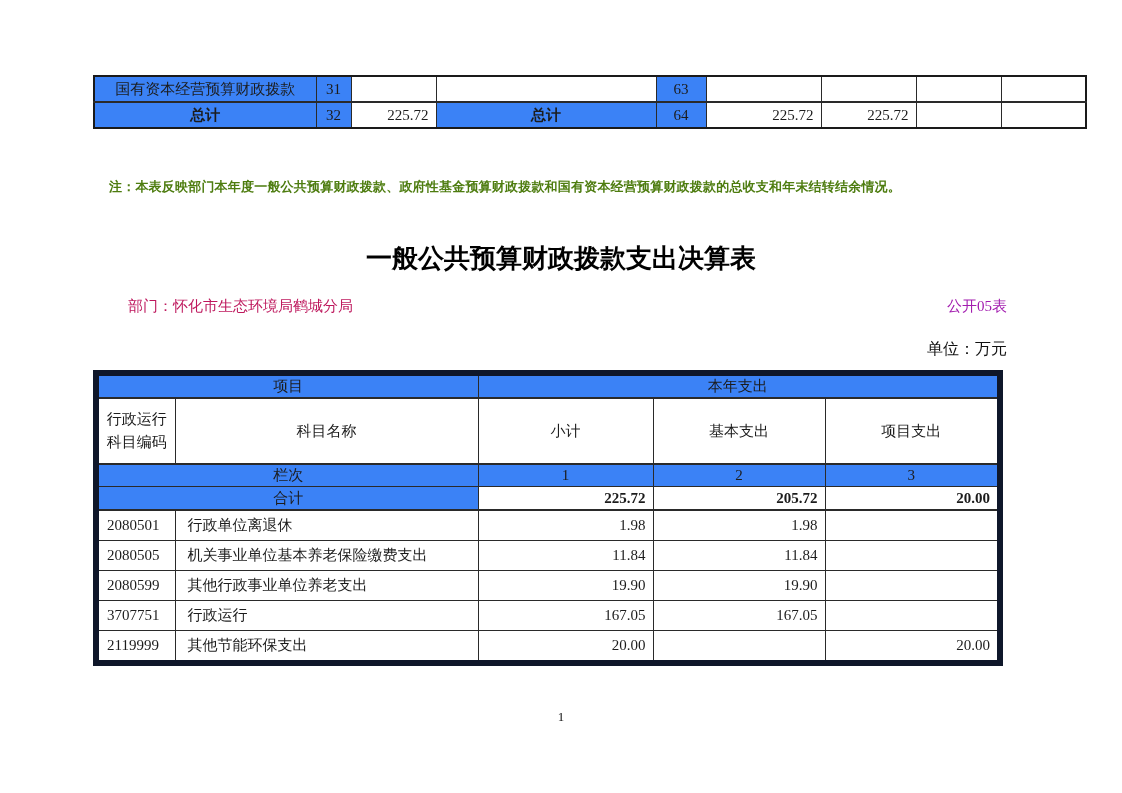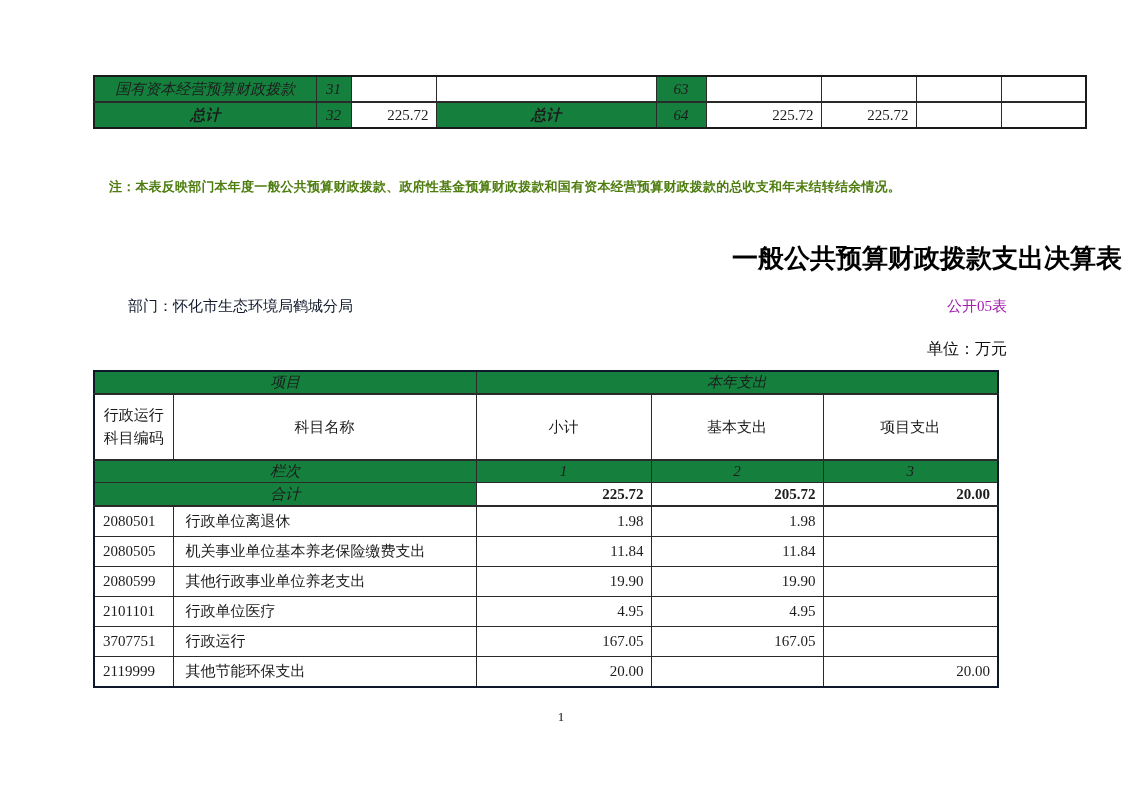--- a/index.html
+++ b/index.html
@@ -31,21 +31,21 @@
   }
   .top-table {
     position: absolute;
     left: 93px;
     top: 75px;
     width: 992px;
     border: 2px solid #1a1a1a;
   }
   .top-table td { height: 24px; }
   .top-table tr.row-first td { border-bottom-width: 2px; }
-  .shaded { background: #15803d; font-style: italic; }
+  .shaded { background: #3b82f6; }
   .bold { font-weight: bold; }
   .ctr { text-align: center; }
   .num { text-align: right; }
 
   
   .note {
     position: absolute;
     left: 93px;
     top: 162px;
     width: 1025px;
@@ -58,33 +58,33 @@
     white-space: nowrap;
   }
 
   
   .title {
     position: absolute;
     left: 0;
     top: 241px;
     width: 1122px;
     margin: 0;
-    text-align: right;
+    text-align: center;
     font-family: "Liberation Sans", "DejaVu Sans", sans-serif;
     font-size: 26px;
     font-weight: bold;
     color: #000000;
   }
   .dept-line {
     position: absolute;
     left: 128px;
     top: 297px;
     font-family: "Liberation Sans", "DejaVu Sans", sans-serif;
     font-size: 15px;
-    color: #0f172a;
+    color: #be185d;
   }
   .table-code {
     position: absolute;
     right: 115px;
     top: 297px;
     font-size: 15px;
     color: #a21caf;
   }
   .unit-line {
     position: absolute;
@@ -94,21 +94,21 @@
     font-size: 16px;
     color: #111111;
   }
 
   
   .main-table {
     position: absolute;
     left: 93px;
     top: 370px;
     width: 904px;
-    border: 2px solid #0f172a;
+    border: 6px solid #0f172a;
   }
   .main-table td { font-size: 15px; }
   .main-table tr.hdr-group td { height: 21px; border-bottom-width: 2px; }
   .main-table tr.hdr-cols td { height: 64px; border-bottom-width: 2px; }
   .main-table tr.lanci td { height: 21px; }
   .main-table tr.total td { height: 22px; border-bottom-width: 2px; }
   .main-table tr.data td { height: 29px; }
   .code-cell { text-align: left; padding-left: 8px; }
   .name-cell { text-align: left; padding-left: 12px; }
   .two-line { line-height: 1.55; white-space: normal; }
@@ -227,27 +227,20 @@
       <td class="num"></td>
     </tr>
     <tr class="data">
       <td class="code-cell">2080599</td>
       <td class="name-cell">其他行政事业单位养老支出</td>
       <td class="num">19.90</td>
       <td class="num">19.90</td>
       <td class="num"></td>
     </tr>
     <tr class="data">
-      <td class="code-cell">2101101</td>
-      <td class="name-cell">行政单位医疗</td>
-      <td class="num">4.95</td>
-      <td class="num">4.95</td>
-      <td class="num"></td>
-    </tr>
-    <tr class="data">
       <td class="code-cell">3707751</td>
       <td class="name-cell">行政运行</td>
       <td class="num">167.05</td>
       <td class="num">167.05</td>
       <td class="num"></td>
     </tr>
     <tr class="data">
       <td class="code-cell">2119999</td>
       <td class="name-cell">其他节能环保支出</td>
       <td class="num">20.00</td>

